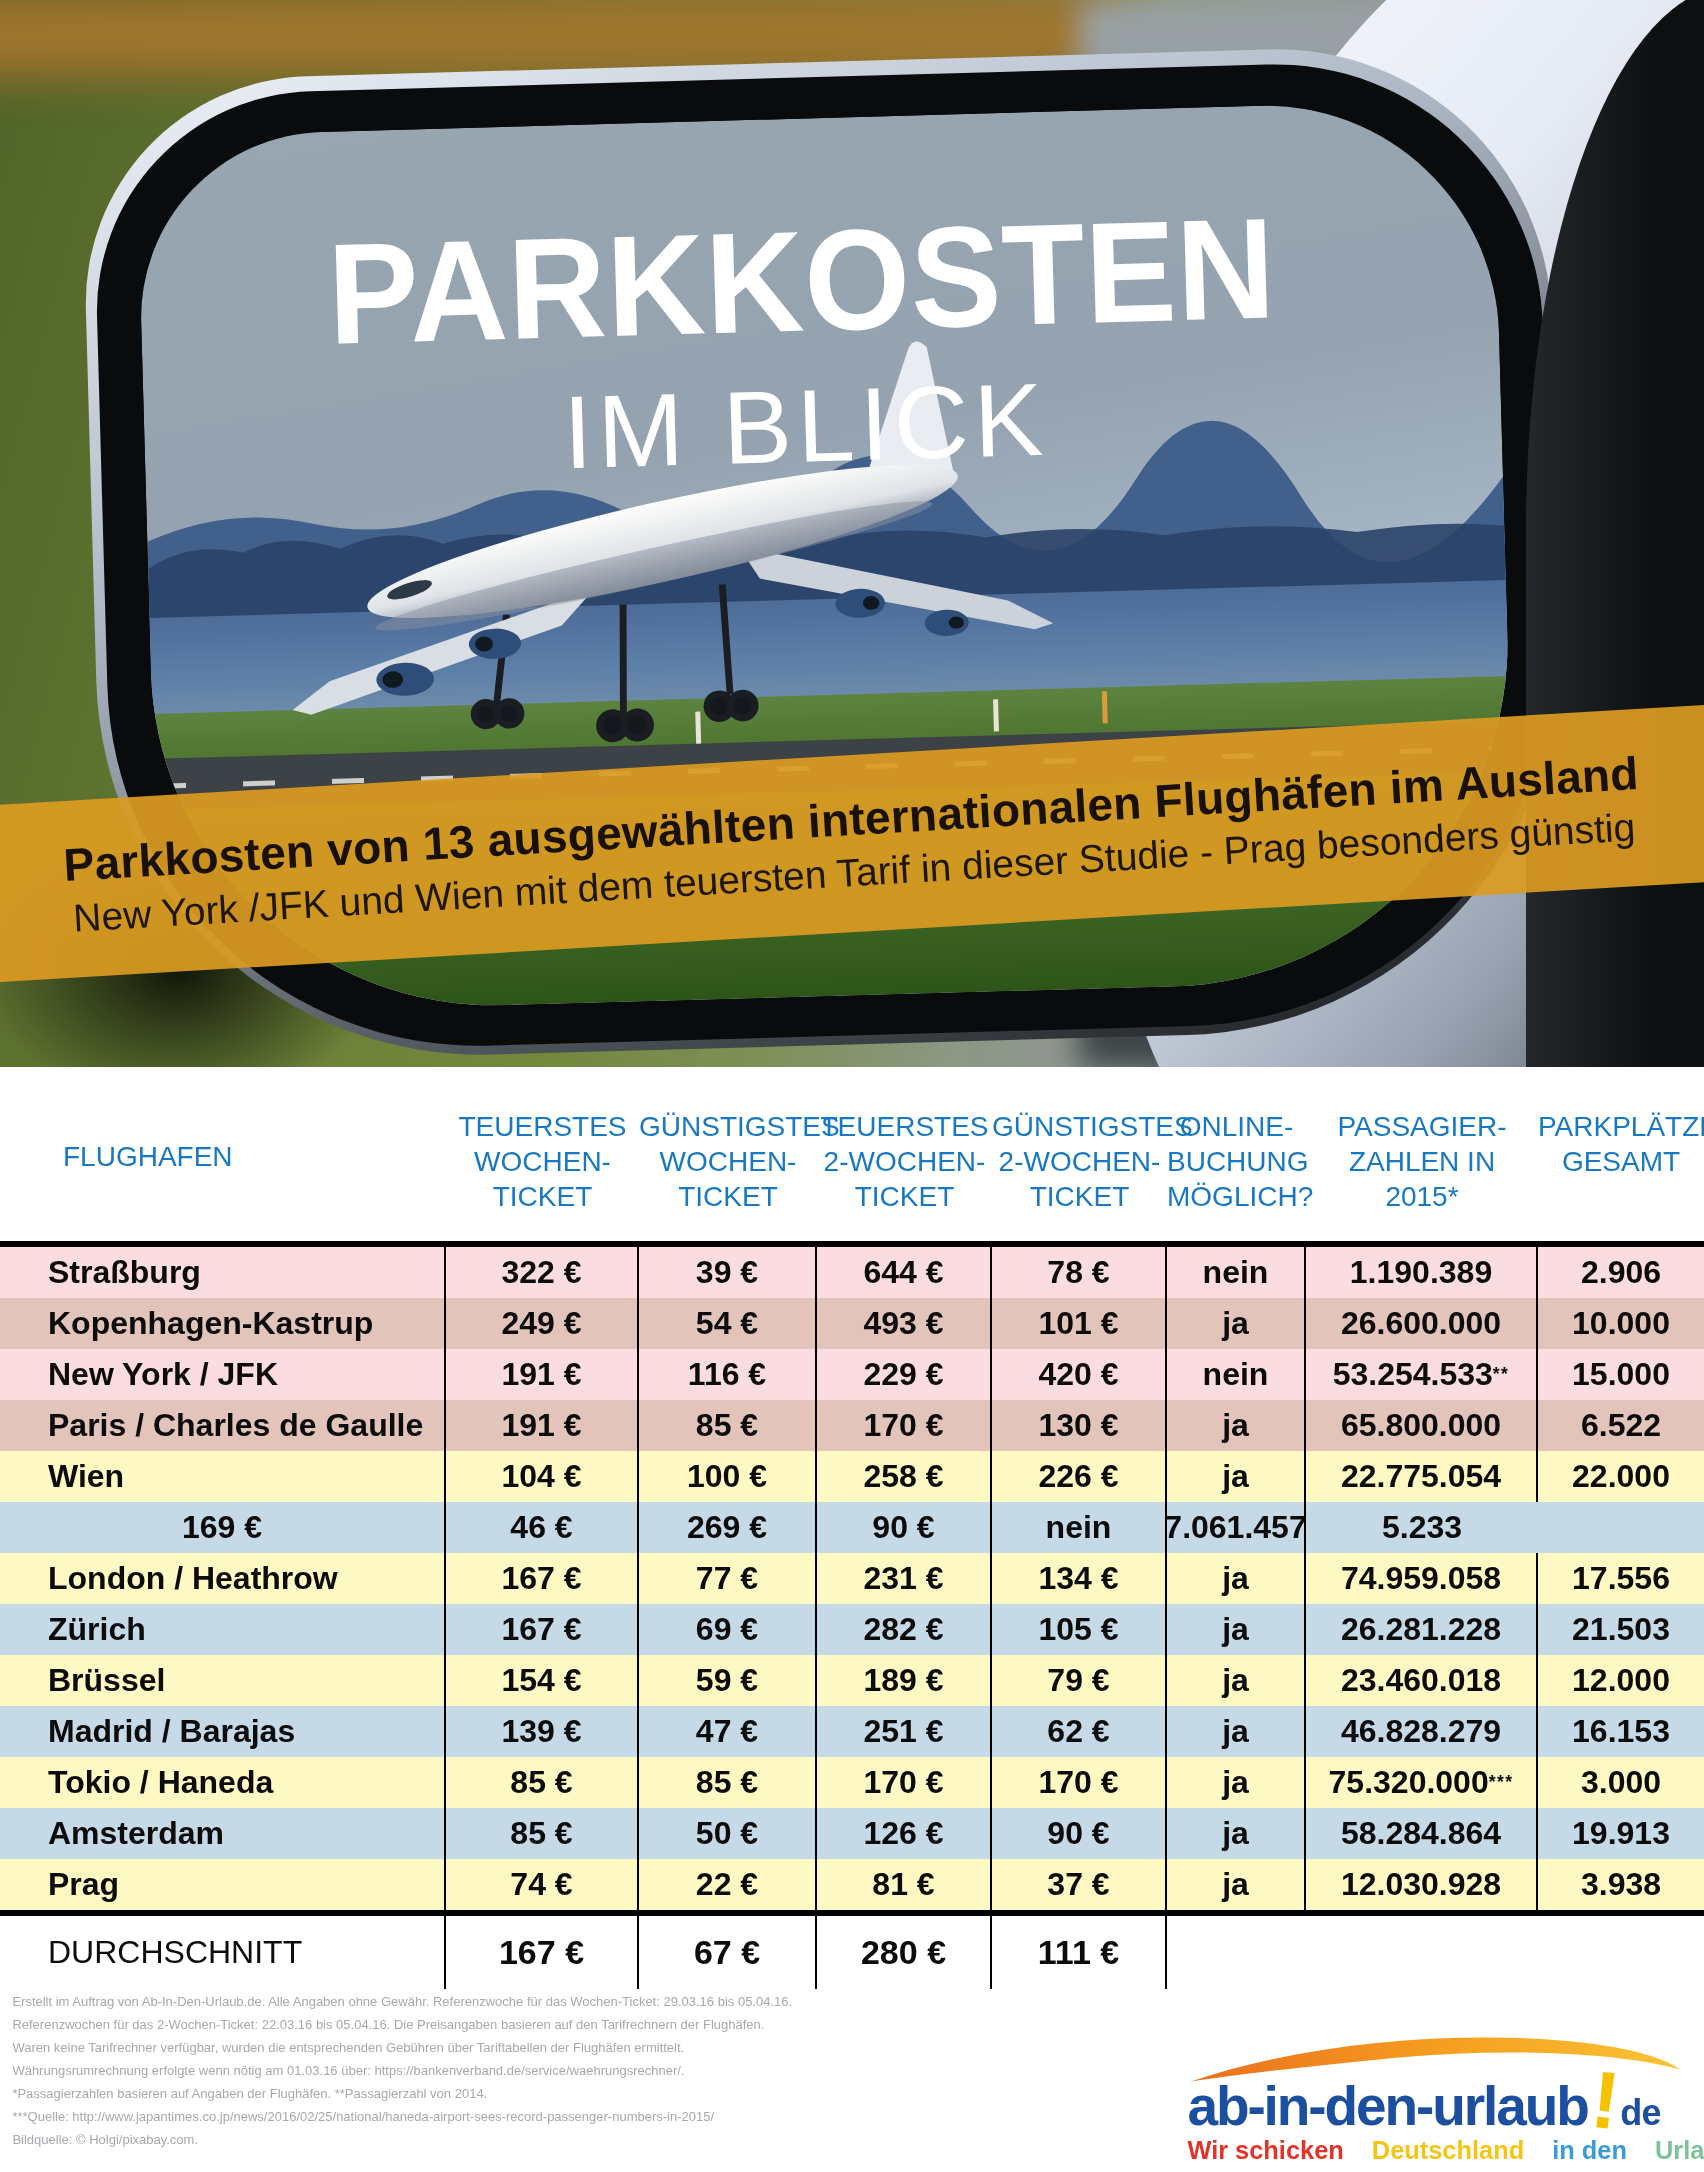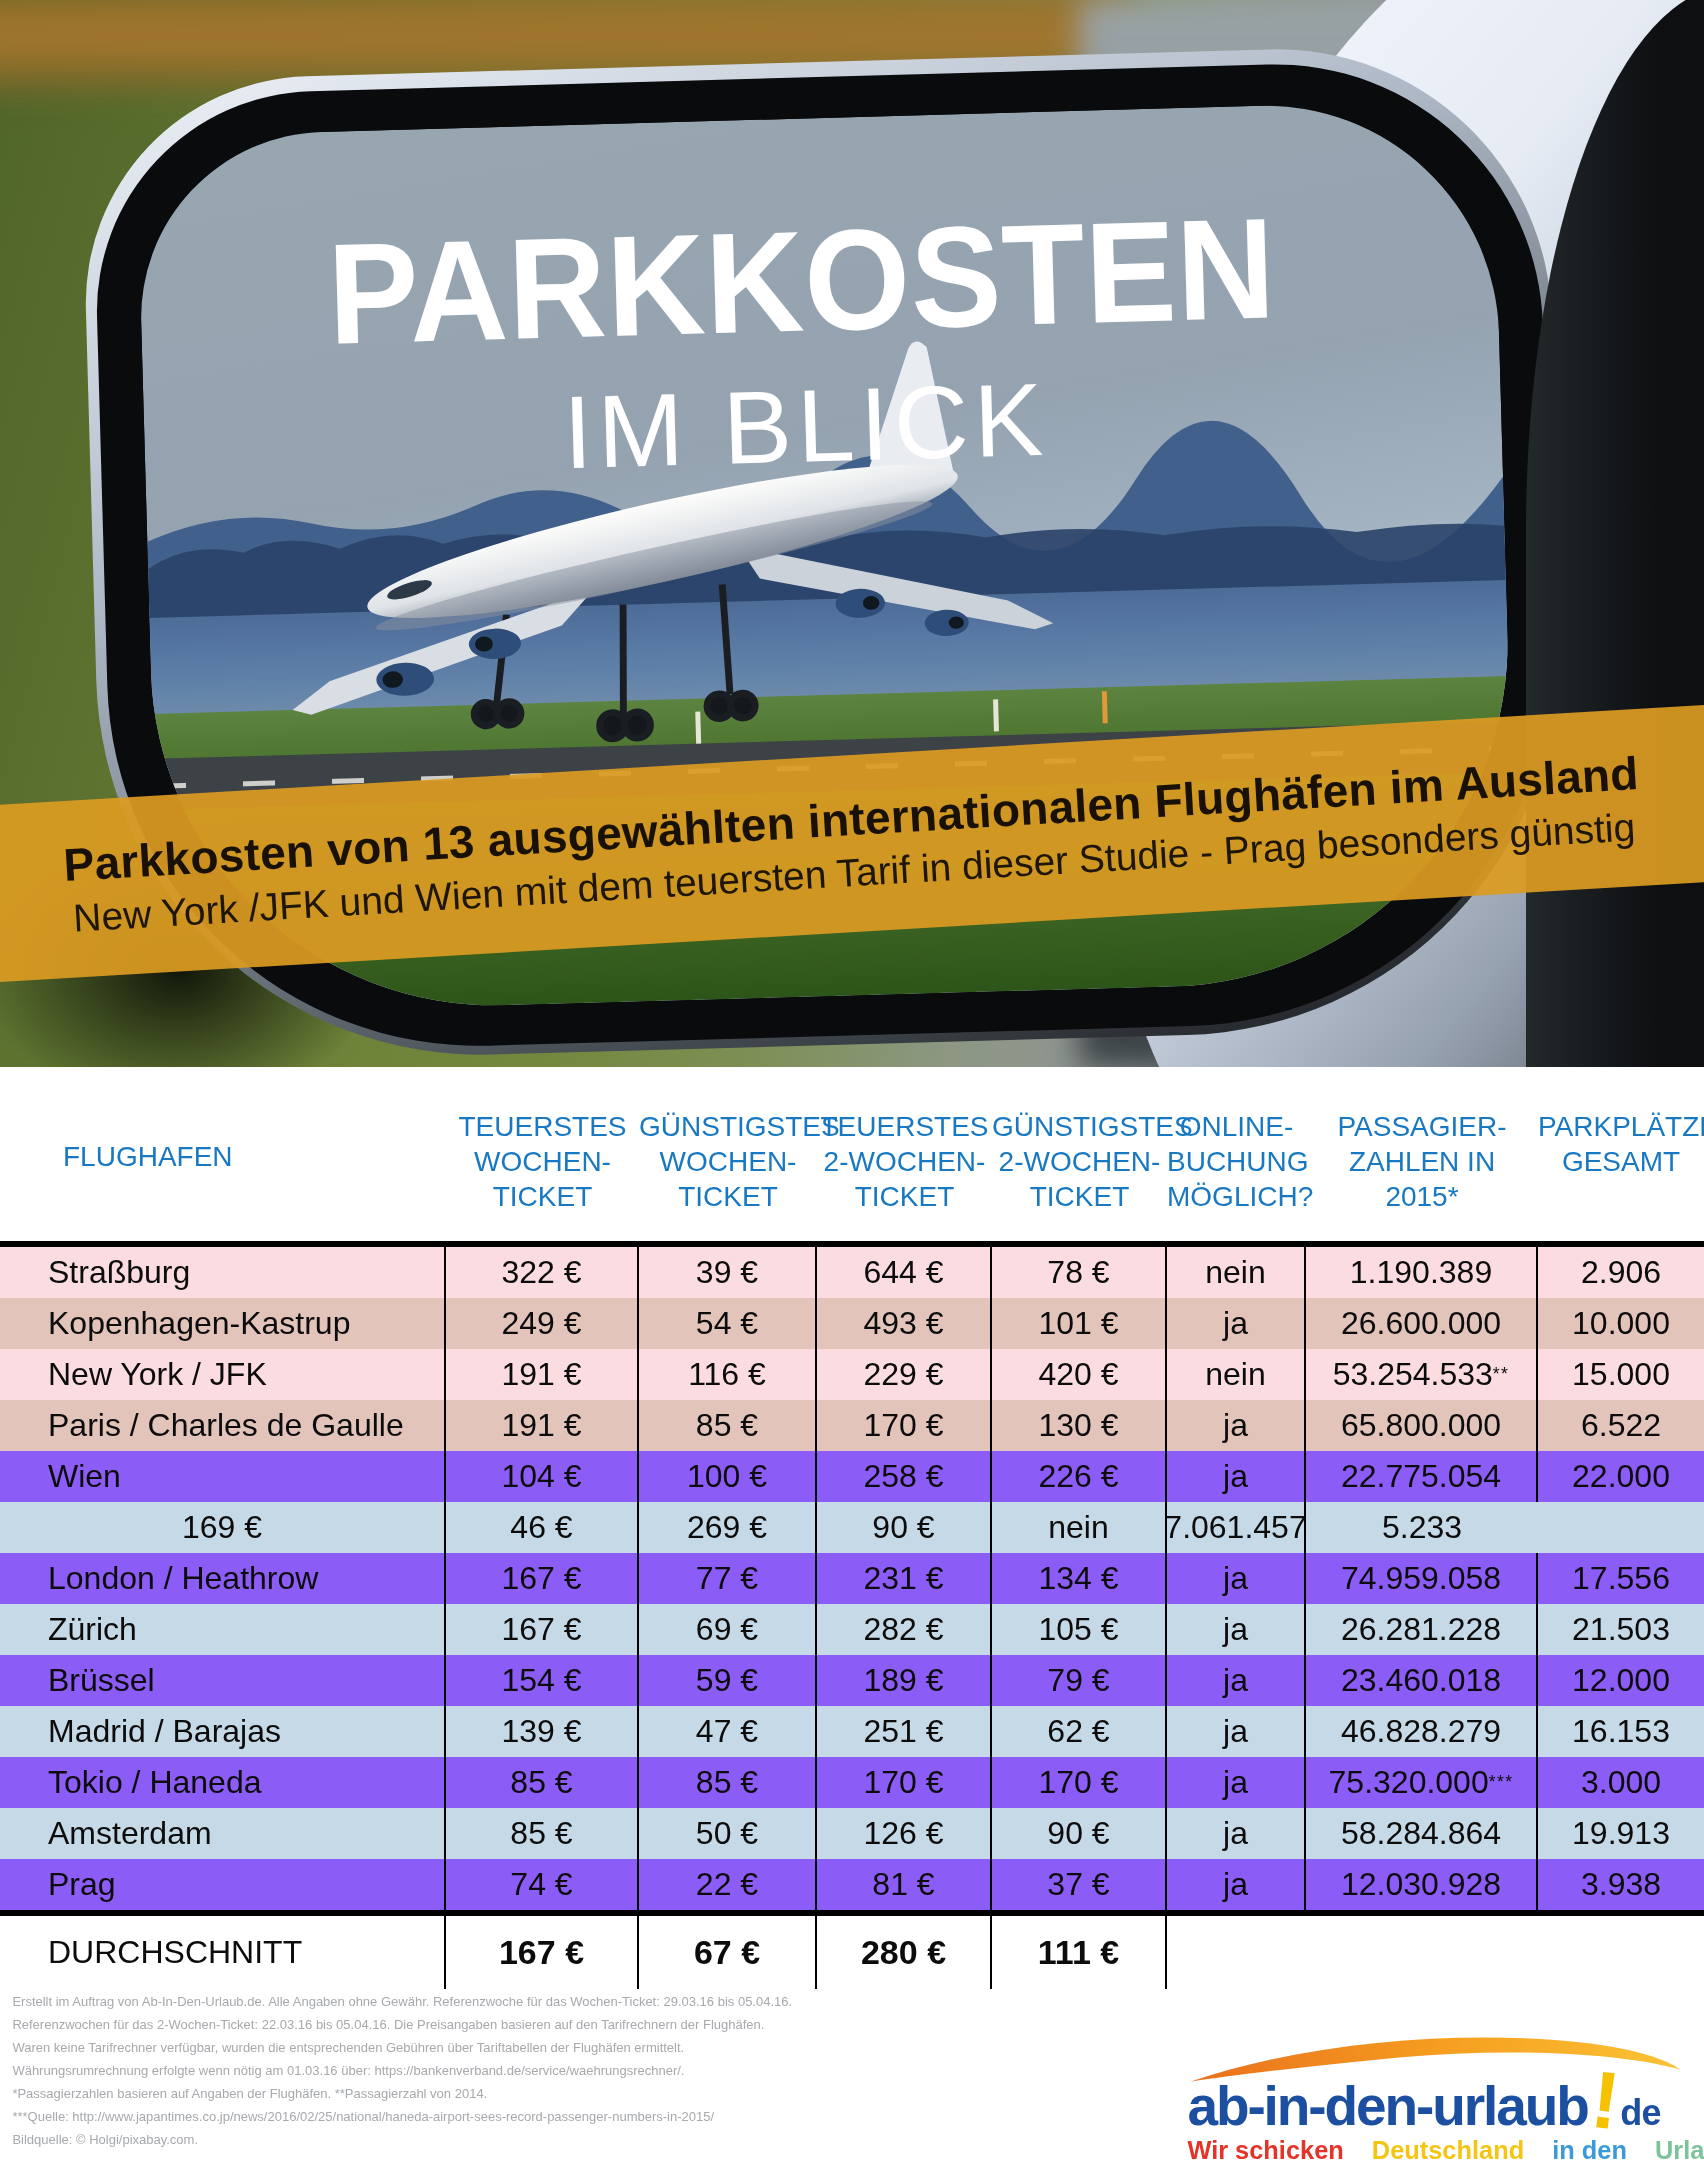--- a/index.html
+++ b/index.html
@@ -54,26 +54,26 @@
   .banner-line2{font-size:39px;font-weight:400;color:#1e1608;}
 
   
   :root{--blue:#1878c2;--cols:446px 193px 178px 175px 175px 139px 232px 166px;}
   .tablewrap{position:absolute;left:0;top:1071px;width:1704px;}
   .thead{display:grid;grid-template-columns:var(--cols);height:170px;background:#fff;}
   .hcell{font-size:28px;line-height:35px;color:var(--blue);text-align:center;
          white-space:pre-line;padding-top:38px;}
   .hcell.c0{text-align:left;padding:0 0 0 63px;display:flex;align-items:center;}
   .tbody{border-top:6.2px solid #000;}
-  .trow{display:grid;grid-template-columns:var(--cols);height:51px;}
+  .trow{display:grid;grid-template-columns:var(--cols);height:51px;font-weight:bold;}
   .cell{display:flex;align-items:center;justify-content:center;font-size:32px;color:#0c0c0c;}
   .cell.c0{justify-content:flex-start;padding-left:48px;}
   .vline{border-right:2.1px solid #000;}
   sup{font-size:55%;vertical-align:super;letter-spacing:1.4px;}
-  .pl{background:#fbdce1;} .pd{background:#e2c4bb;} .bl{background:#8b5cf6;} .bd{background:#c6d9e6;}
+  .pl{background:#fbdce1;} .pd{background:#e2c4bb;} .bl{background:#fef9c3;} .bd{background:#c6d9e6;}
   .avgrow{display:grid;grid-template-columns:var(--cols);height:73px;border-top:6.2px solid #000;background:#fff;}
   .avgrow .cell{font-size:32px;}
   .avgrow .val{font-weight:bold;font-size:34px;}
 
   
   .footer{position:absolute;left:12.4px;top:1990px;width:1210px;}
   .fline{font-size:13px;line-height:23px;color:#a6a9ad;white-space:nowrap;}
 
   
   .logo{position:absolute;left:1186px;top:2029px;width:509px;height:141px;text-decoration:underline;}

